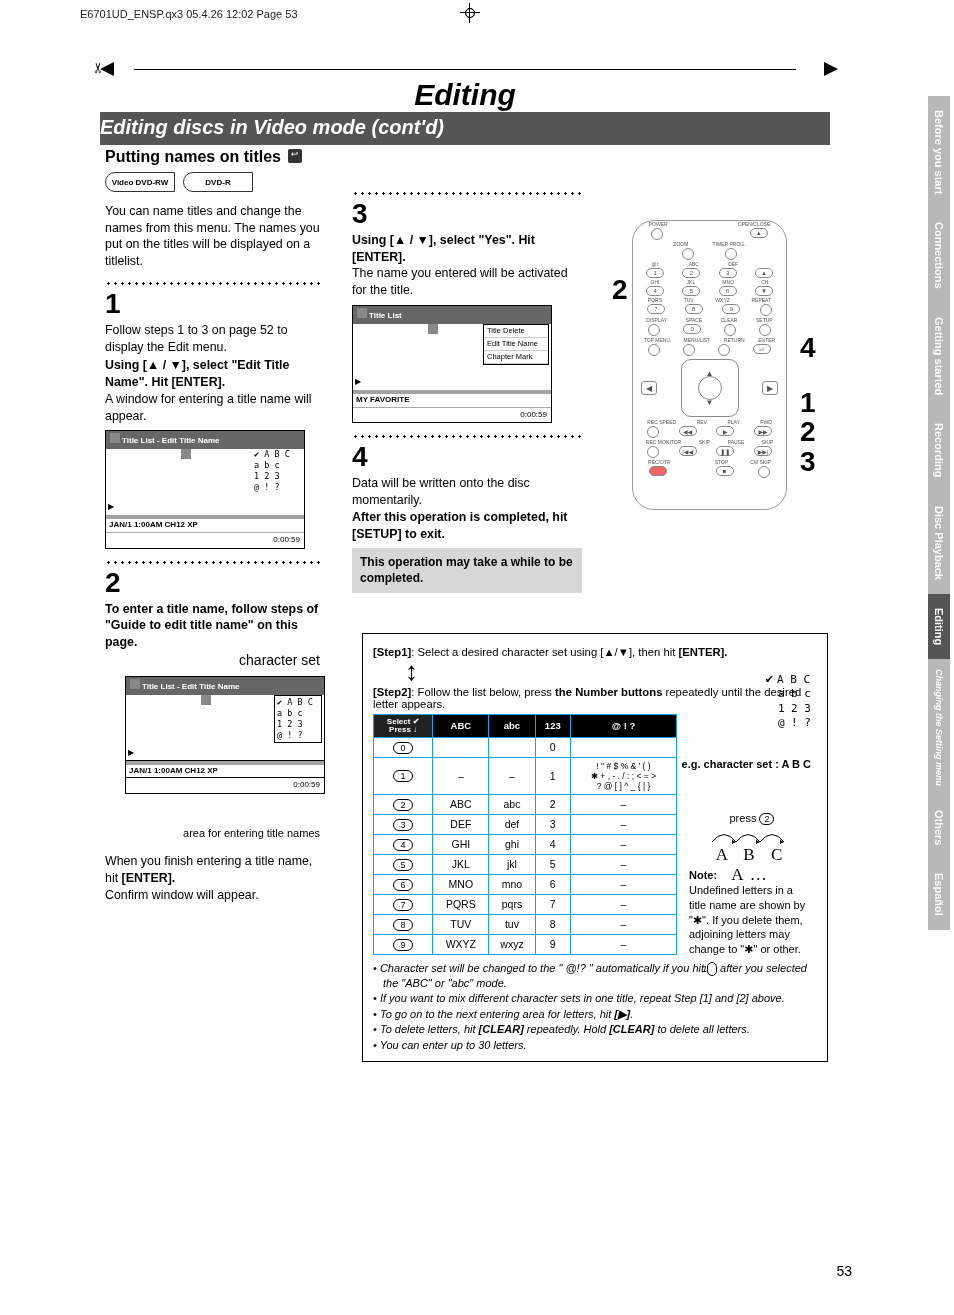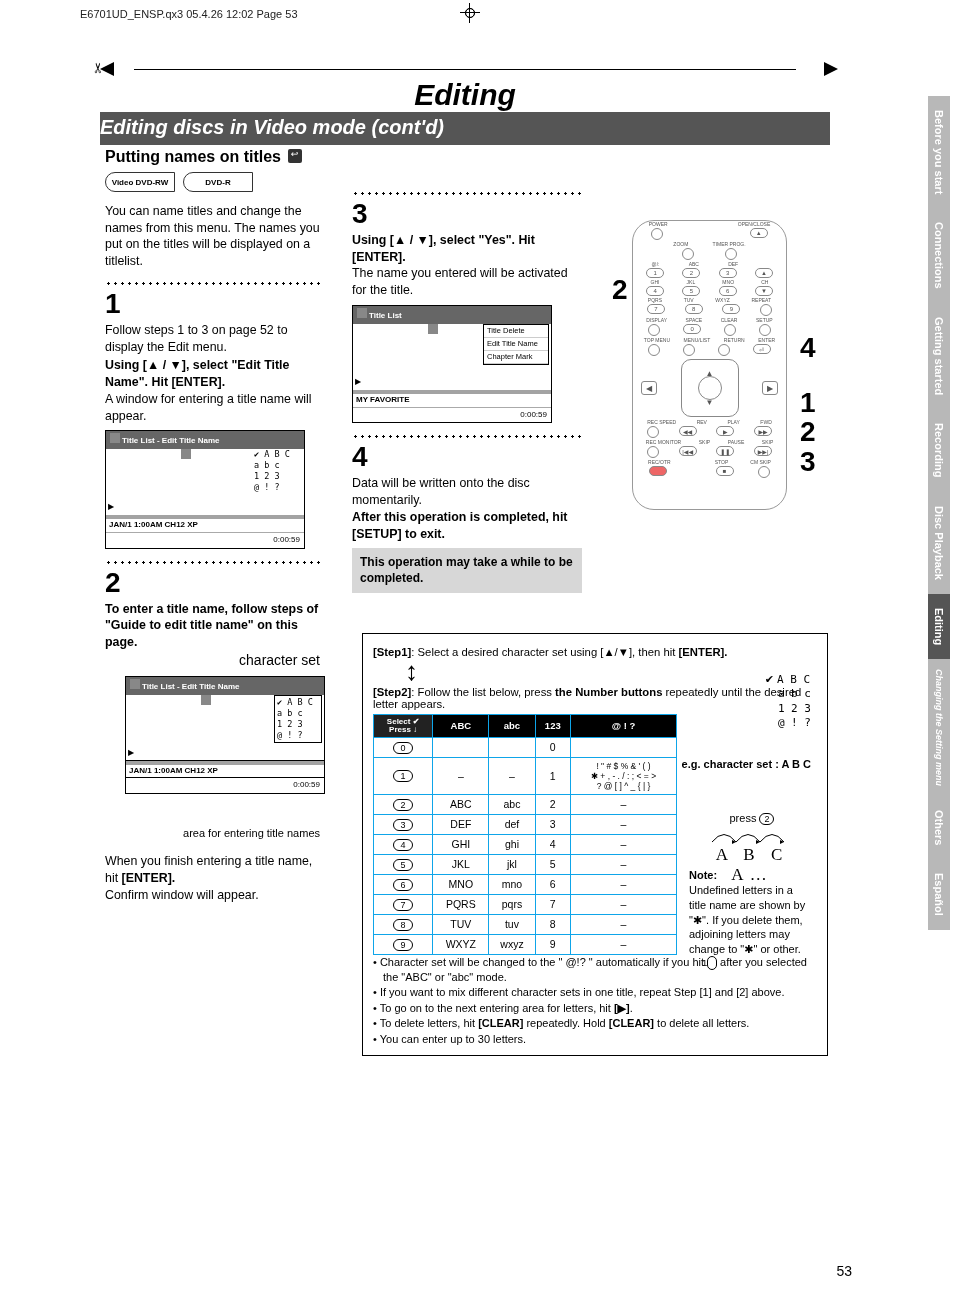--- a/index.html
+++ b/index.html
@@ -80,21 +80,21 @@
 
   .keytable{ border-collapse:collapse; width:304px; margin-top:4px; font-size:10.5px; background:#fff;}
   .keytable th, .keytable td{ border:1px solid #0ea5e9; padding:3px 4px; text-align:center;}
   .keytable th{ background:#000; color:#fff; font-size:9.5px;}
   .keytable th.sel{ background:#222; font-style:normal; font-size:8px; line-height:1; position:relative;}
   .keytable th.sel .s1{display:block;}
   .keytable .pb{display:inline-block; border:1px solid #000; border-radius:8px; width:20px; height:12px; line-height:11px; font-size:9px;}
   .ntext{ position:absolute; right:16px; top:234px; width:122px; font-size:11px; line-height:1.35;}
   .ntext b{font-weight:bold;}
 
-  .bullets{ font-size:11px; line-height:1.4;}
+  .bullets{ margin-top:6px; font-size:11px; line-height:1.4;font-style:italic;}
   .bullets li{ list-style:none; padding-left:10px; text-indent:-10px;}
   .bullets li::before{content:"• ";}
   .kpill{display:inline-block; border:1px solid #000; border-radius:8px; padding:0 4px; font-size:9.5px; line-height:12px;}
 
   .sidetabs { position:absolute; top:96px; right:0; width:26px; }
   .tab { writing-mode:vertical-rl; background:#b8b8b8; color:#fff; font-weight:bold; font-size:11px; padding:14px 5px; margin-bottom:0; text-align:center; }
   .tab.active{ background:#555; }
   .tab.narrow{ font-size:9px; padding:10px 6px; font-style:italic;}
 
   .pagenum{ position:absolute; bottom:36px; right:102px; font-size:14px;}

